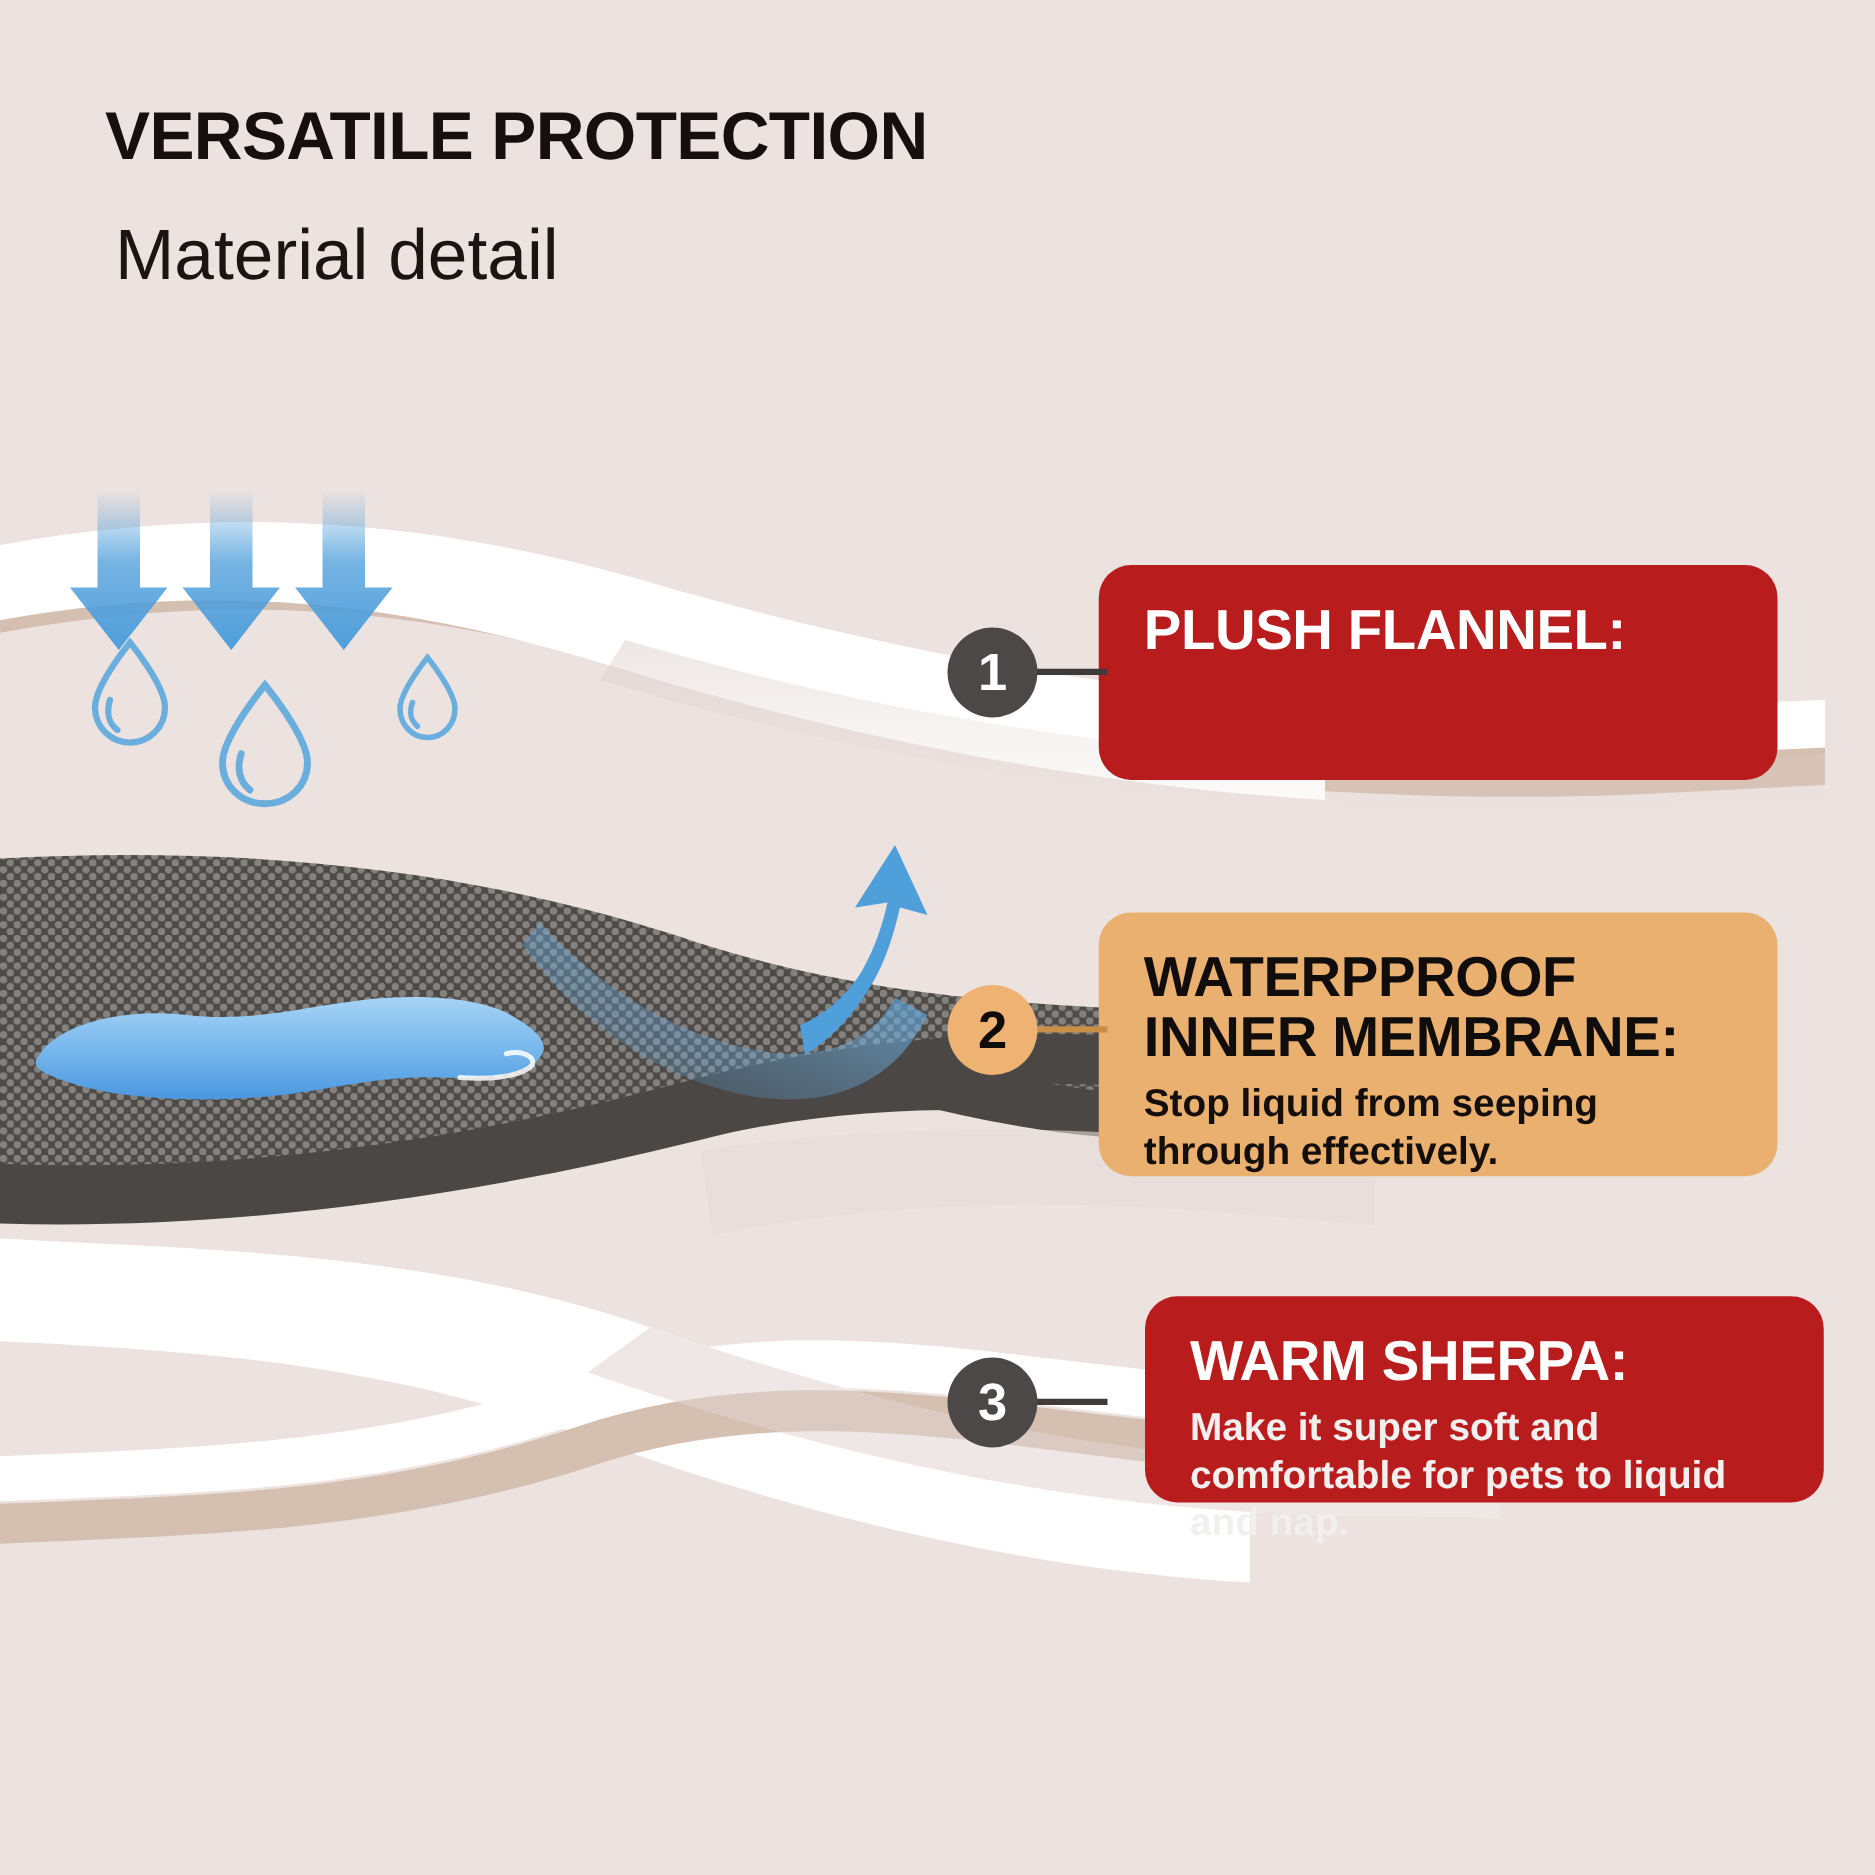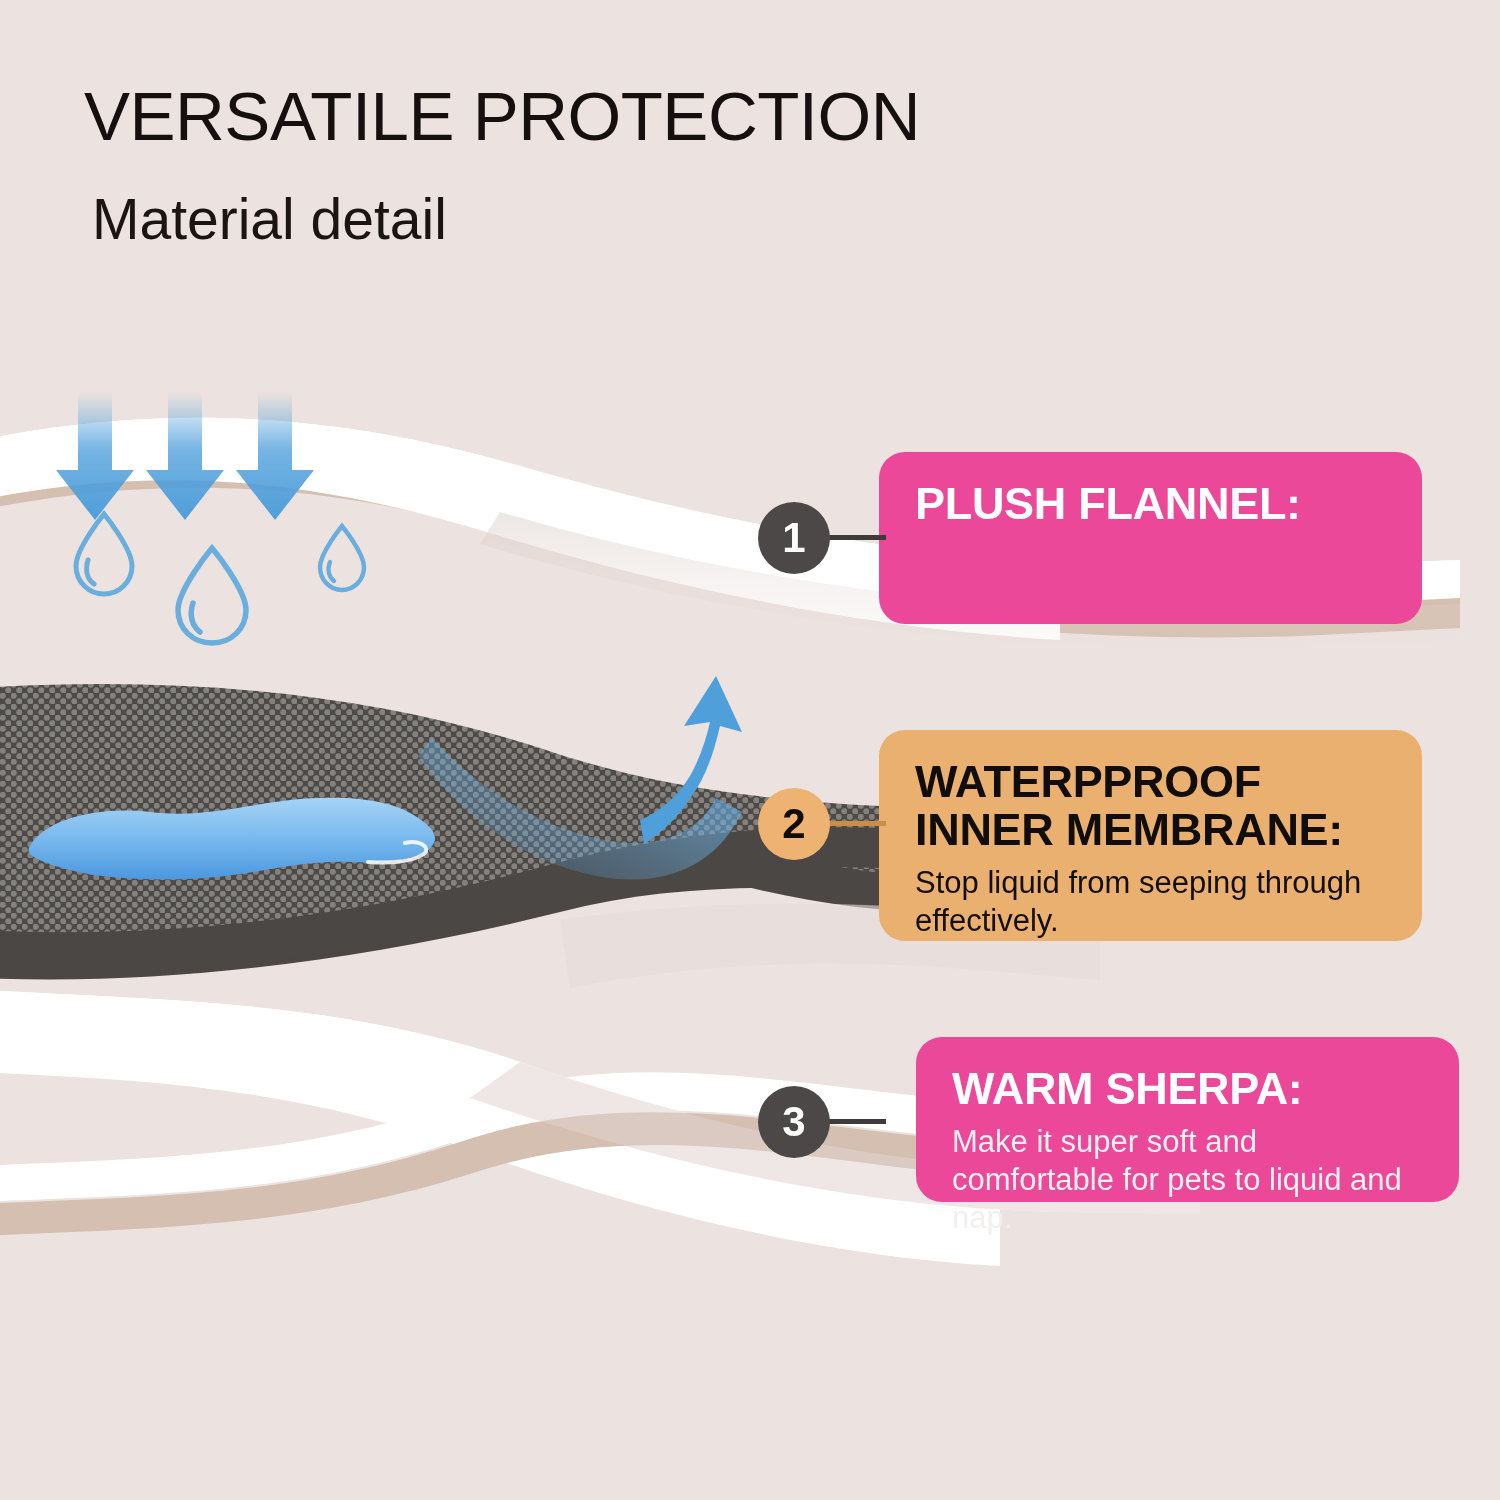--- a/index.html
+++ b/index.html
@@ -8,48 +8,48 @@
     background:#ece2df;
     font-family:"Liberation Sans", sans-serif;
     overflow:hidden;
     position:relative;
   }
   #stage{position:absolute;inset:0;width:1500px;height:1500px;}
 
   
   .header{position:absolute;left:84px;top:82px;width:1300px;}
   .title{
-    font-size:69px;font-weight:400;letter-spacing:-0.5px;
+    font-size:54px;font-weight:700;letter-spacing:-0.5px;
     color:#15100f;line-height:1.0;margin:0;
     font-family:"Liberation Sans", sans-serif;
   }
   .subtitle{
     font-size:57px;font-weight:400;color:#1a1413;
     margin:40px 0 0 8px;line-height:1.0;
   }
 
   
   #illo{position:absolute;left:0;top:0;width:1500px;height:1500px;}
 
   
   .callout{
     position:absolute;border-radius:26px;
     box-sizing:border-box;
     padding:28px 34px 28px 36px;
   }
-  .callout.dark{background:#ec4899;}
+  .callout.dark{background:#b91c1c;}
   .callout.accent{background:#e9b070;}
   .c-title{
     font-weight:700;font-size:45px;line-height:1.07;
     letter-spacing:-0.3px;margin:0;
   }
   .callout.dark .c-title{color:#ffffff;}
   .callout.accent .c-title{color:#100d0c;}
   .c-body{
-    font-size:31px;line-height:1.22;margin:10px 0 0 0;font-weight:400;
+    font-size:31px;line-height:1.22;margin:10px 0 0 0;font-weight:700;
   }
   .callout.dark .c-body{color:#f2f0ee;}
   .callout.accent .c-body{color:#140f0c;}
 
   #callout1{left:879px;top:452px;width:543px;height:172px;}
   #callout2{left:879px;top:730px;width:543px;height:211px;}
   #callout3{left:879px;top:1037px;width:543px;height:165px;margin-left:37px;}
 
   
   .badge{

